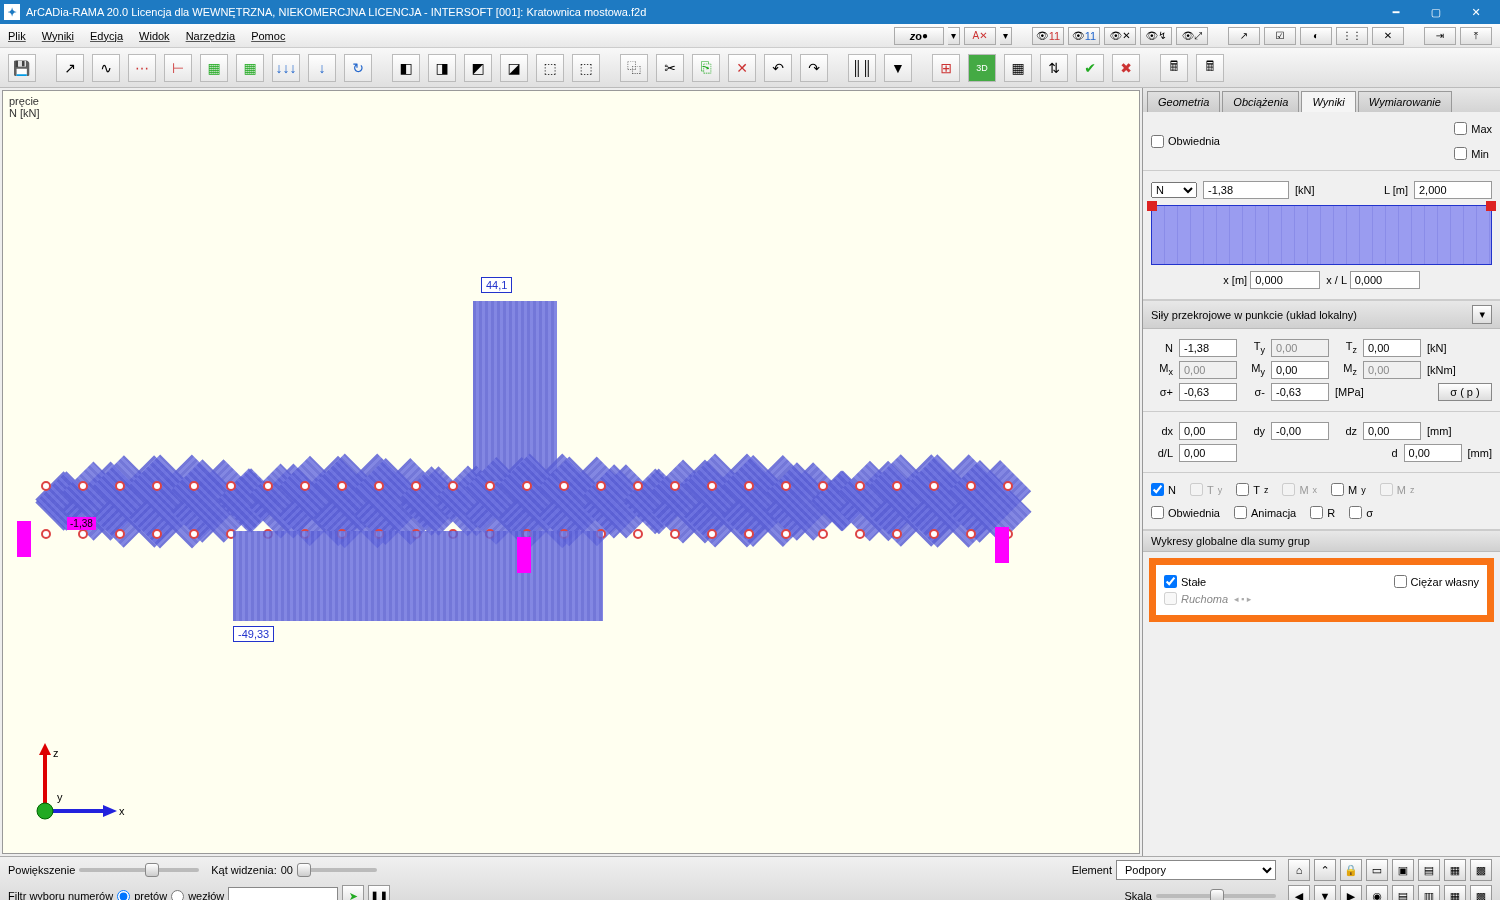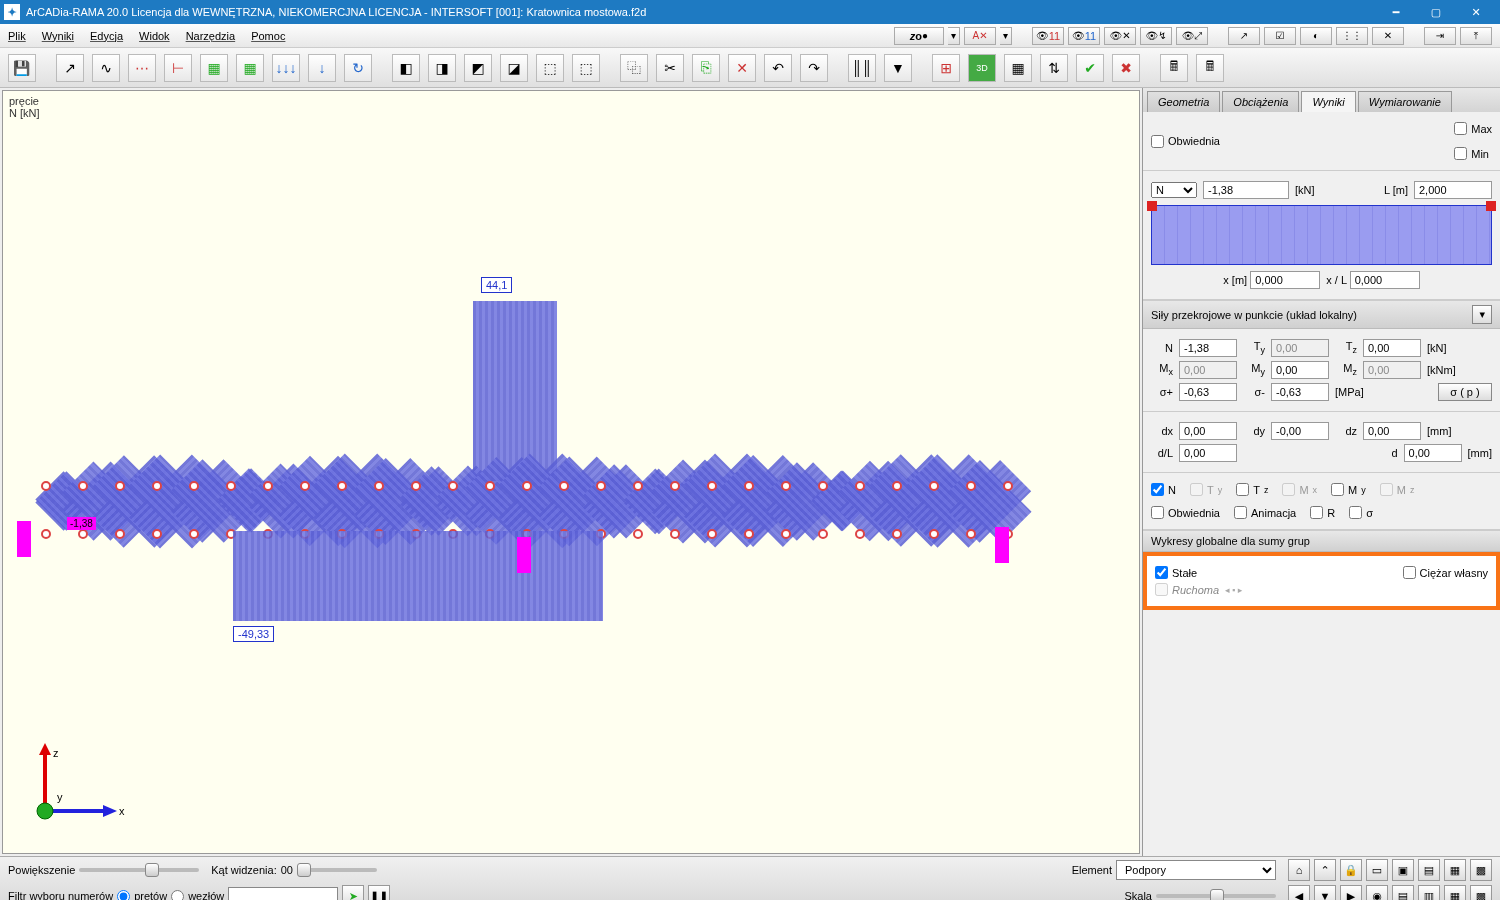--- a/index.html
+++ b/index.html
@@ -427,21 +427,21 @@
         <label class="chk">
             <input type="checkbox" style="">
             <span>σ</span>
           </label>
       </div>
     </div>
 
     <div class="panel-header">
         <span>Wykresy globalne dla sumy grup</span>
       </div>
-    <div class="panel-sec" style="border:4px solid #f97316;background:#fff">
+    <div class="panel-sec" style="border:7px solid #f97316;margin:6px;background:#fff">
       <div class="panel-row" style="justify-content:space-between">
         <label class="chk">
             <input type="checkbox" checked="" style="">
             <span>Stałe</span>
           </label>
         <label class="chk">
             <input type="checkbox" style="">
             <span>Ciężar własny</span>
           </label>
       </div>

